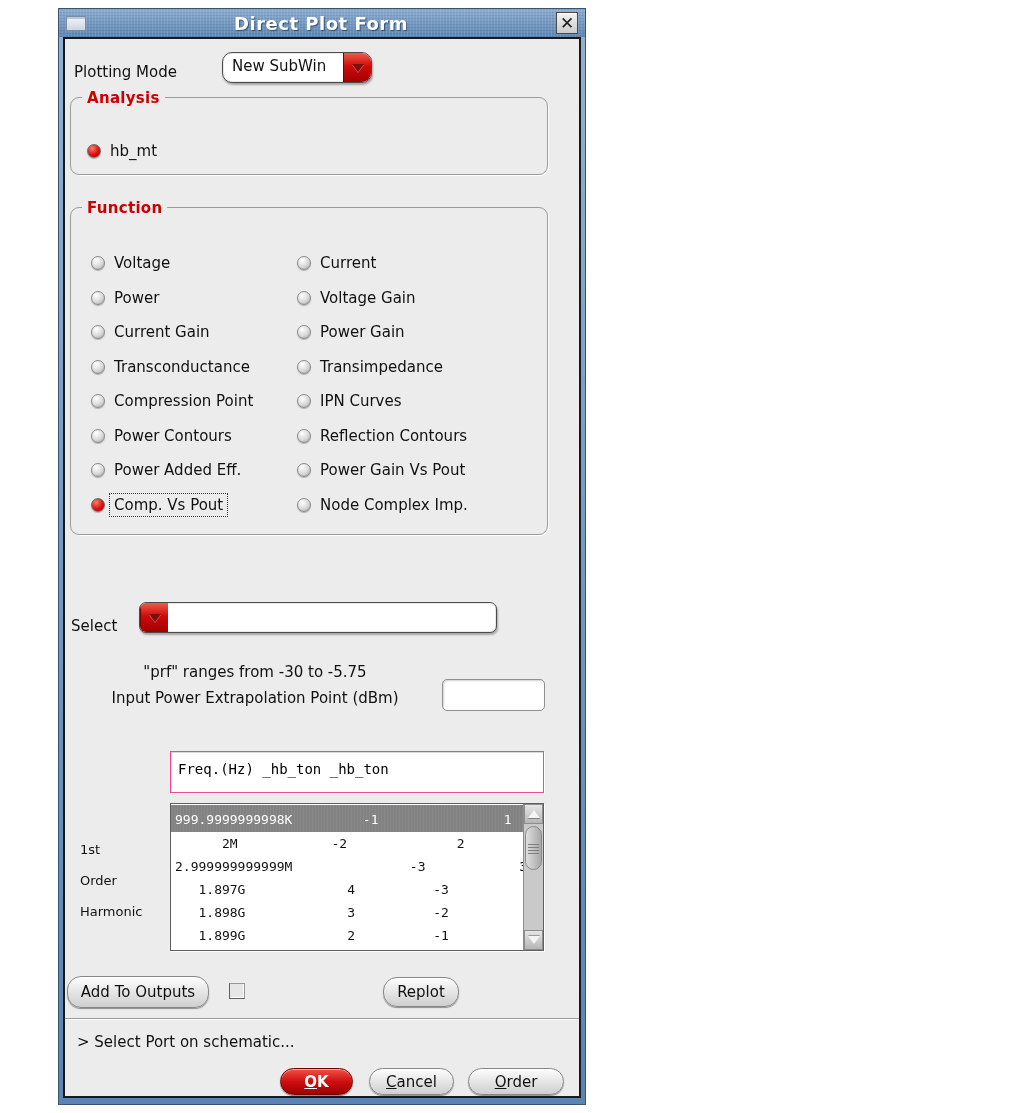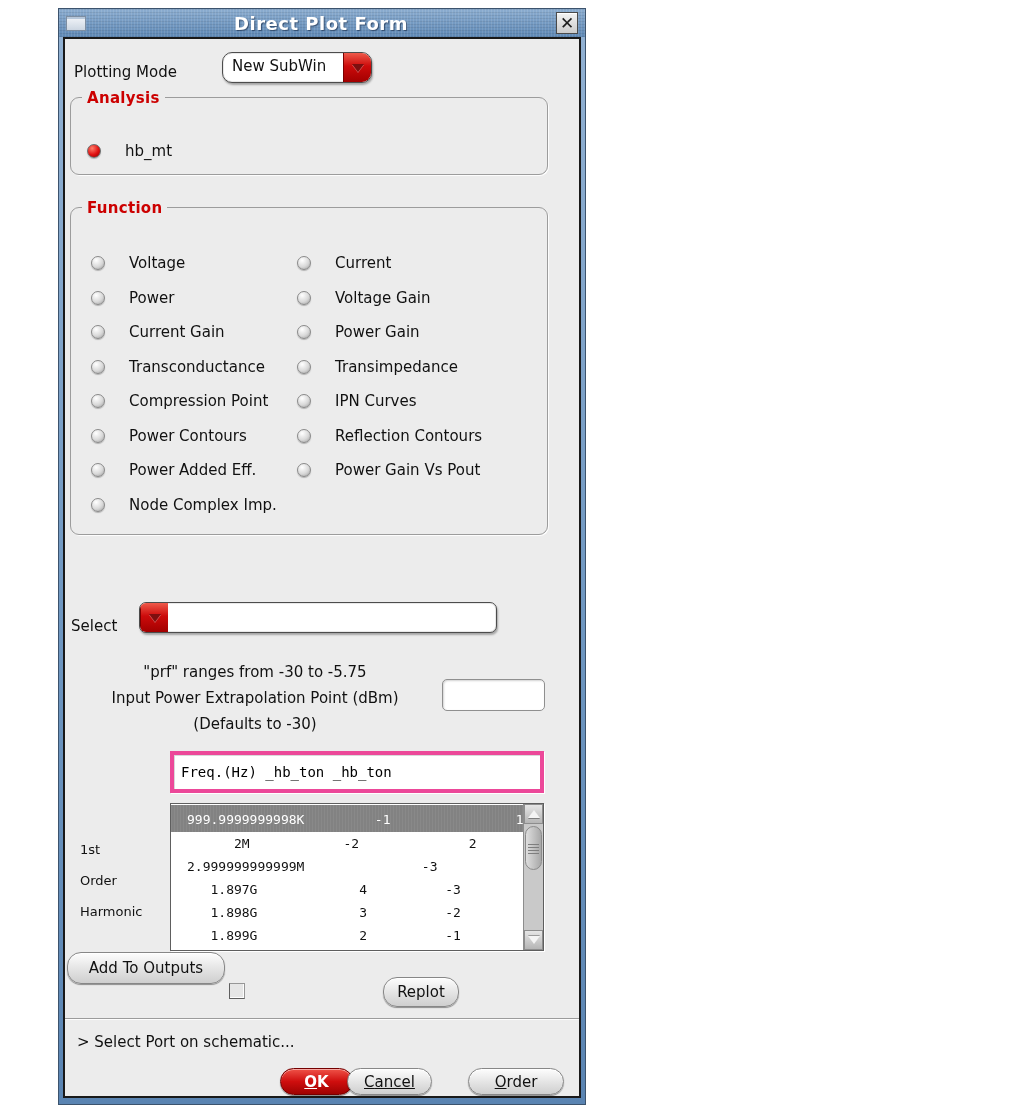--- a/index.html
+++ b/index.html
@@ -32,21 +32,21 @@
 
   .lbl { position:absolute; font-size:15px; color:#111; white-space:nowrap; }
 
   
   .fieldset { position:absolute; border:1px solid #9c9c9c; border-radius:9px;
               box-shadow:1px 1px 0 rgba(255,255,255,.9); }
   .fieldset-title { position:absolute; top:-9px; left:11px; background:#ececec; padding:0 5px;
                     color:#cc0000; font-weight:bold; font-size:15px; letter-spacing:.3px; }
 
   
-  .opt { display:flex; align-items:center; gap:24px; }
+  .opt { display:flex; align-items:center; gap:9px; }
   .radio { width:14px; height:14px; border-radius:50%; flex:0 0 14px;
            background:radial-gradient(circle at 35% 28%, #ffffff, #d9d9d9 55%, #9d9d9d 100%);
            border:1px solid #8a8a8a; box-shadow:0 1px 1px rgba(0,0,0,.25); }
   .radio.selected { background:radial-gradient(circle at 35% 28%, #ff7d6a, #e01010 55%, #8c0000 100%);
                     border-color:#6d6d6d; }
   .opt-label { font-size:15px; color:#111; white-space:nowrap; }
   .opt-label.focus { border:1px dotted #333; padding:2px 4px; margin-left:-5px; }
 
   
   .dd { position:absolute; display:flex; align-items:stretch; background:#fff;
@@ -60,26 +60,26 @@
                   border-top:8px solid #7d0f0f; filter:drop-shadow(0 1px 0 rgba(255,255,255,.35)); }
 
   
   .text-input { position:absolute; background:#fff; border:1px solid #8f8f8f; border-radius:5px;
                 box-shadow:inset 1px 1px 2px rgba(0,0,0,.18); font-size:15px; padding:0 6px;
                 font-family:"DejaVu Sans","Liberation Sans",sans-serif; }
 
   
   .mono { font-family:"DejaVu Sans Mono","Liberation Mono",monospace; }
   .tbl-header { position:absolute; left:105px; top:712px; width:374px; height:42px; background:#fff;
-                border:4px solid #ec4899; box-shadow:1px 1px 0 #fff, inset 1px 1px 0 rgba(0,0,0,.15);
+                border:1px solid #ec4899; box-shadow:1px 1px 0 #fff, inset 1px 1px 0 rgba(0,0,0,.15);
                 font-size:14px; padding:9px 7px; white-space:pre; overflow:hidden; }
   .listbox { position:absolute; left:105px; top:764px; width:374px; height:148px; background:#fff;
              border:1px solid #5e5e5e; box-shadow:1px 1px 0 #fff; overflow:hidden; }
   .rows { position:absolute; left:0; top:1px; right:0; }
-  .hrow { font-size:13px; height:23px; line-height:23px; padding-left:16px;
+  .hrow { font-size:13px; height:23px; line-height:23px; padding-left:4px;
           white-space:pre; color:#111; }
   .hrow.sel { background:#858585; background:
               repeating-linear-gradient(90deg, rgba(255,255,255,.06) 0 1px, transparent 1px 3px), #828282;
               color:#fff; height:27px; line-height:29px; }
   .scrollbar { position:absolute; top:0; right:0; bottom:0; width:20px; background:#c9c9c9;
                border-left:1px solid #8d8d8d; }
   .sb-btn { position:absolute; left:0; right:0; height:20px; background:linear-gradient(#e6e6e6,#b5b5b5);
             border:1px solid #8d8d8d; display:flex; align-items:center; justify-content:center; }
   .sb-up { top:0; } .sb-down { bottom:0; }
   .tri-up { width:0; height:0; border-left:6px solid transparent; border-right:6px solid transparent;
@@ -194,39 +194,42 @@
             </div>
           <div class="opt">
             <span class="radio"></span>
             <span class="opt-label">Power Added Eff.</span>
             </div>
           <div class="opt">
             <span class="radio"></span>
             <span class="opt-label">Power Gain Vs Pout</span>
             </div>
           <div class="opt">
+            <span class="radio selected"></span>
+            <span class="opt-label focus">Comp. Vs Pout</span>
+            </div>
+          <div class="opt">
             <span class="radio"></span>
             <span class="opt-label">Node Complex Imp.</span>
             </div>
         </div>
       </div>
 
 
       <div class="lbl" style="left:6px; top:578px;">Select</div>
       <div class="dd" style="left:74px; top:563px; width:358px; height:31px;">
         <span class="dd-arrow">
             <span class="tri-down-red"></span>
           </span>
       </div>
 
       <div style="position:absolute; left:0; top:620px; width:380px; text-align:center;
                   font-size:15px; line-height:26px; color:#111;">
         <div>"prf" ranges from -30 to -5.75</div>
         <div>Input Power Extrapolation Point (dBm)</div>
-        <div>(Defaults to -30)</div>
       </div>
       <input class="text-input" style="left: 377px; top: 640px; width: 103px; height: 32px;" value="">
 
       <div class="tbl-header mono">Freq.(Hz) _hb_ton _hb_ton</div>
 
       <div style="position:absolute; left:15px; top:795px; font-size:13px; line-height:31px; color:#111;">
         <div>1st</div>
         <div>Order</div>
         <div>Harmonic</div>
       </div>
@@ -246,36 +249,36 @@
             </div>
           <div class="sb-thumb">
               <span class="grip"></span>
             </div>
           <div class="sb-btn sb-down">
               <span class="tri-down"></span>
             </div>
         </div>
       </div>
 
-      <div class="pill" style="left:2px; top:913px; width:158px; height:32px;">
+      <div class="pill" style="left:2px; top:937px; width:142px; height:32px;">
         <span class="btn-label">Add To Outputs</span>
       </div>
       <div class="checkbox" style="left:164px; top:944px;"></div>
       <div class="pill" style="left:318px; top:938px; width:76px; height:30px;">
         <span class="btn-label">Replot</span>
       </div>
 
       <div class="divider"></div>
 
       <div class="lbl" style="left:12px; top:994px;">&gt; Select Port on schematic...</div>
 
       <div class="pill ok" style="left:215px; top:1029px; width:73px; height:27px;">
         <span class="btn-label u">OK</span>
       </div>
-      <div class="pill" style="left:282px; top:1029px; width:85px; height:27px;text-decoration:underline;">
+      <div class="pill" style="left:304px; top:1029px; width:85px; height:27px;">
         <span class="btn-label u">Cancel</span>
       </div>
       <div class="pill" style="left:403px; top:1029px; width:96px; height:27px;">
         <span class="btn-label u">Order</span>
       </div>
 
     </div>
   </div>
 </div>
 

